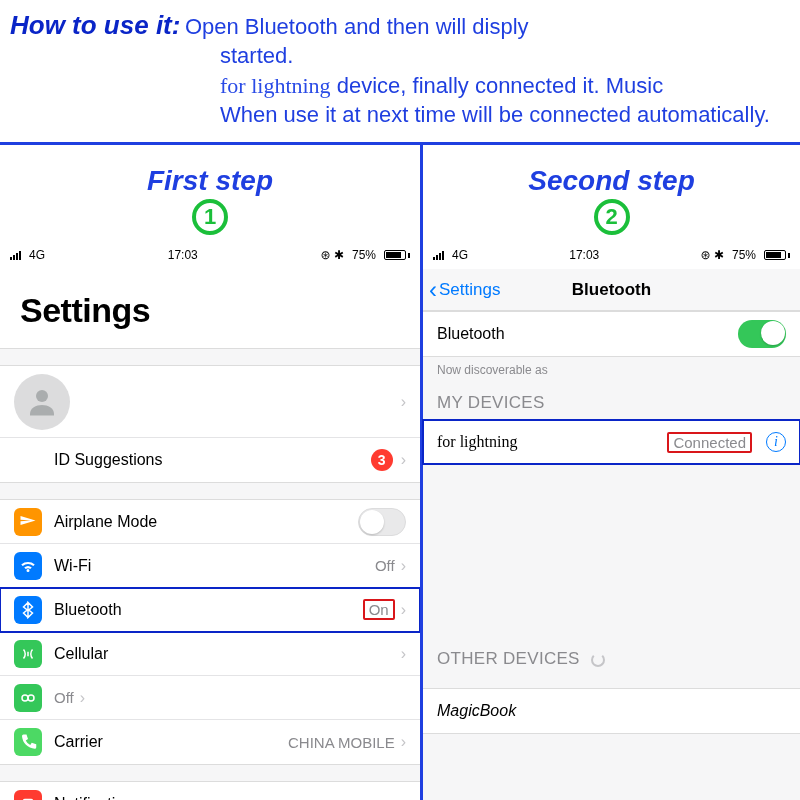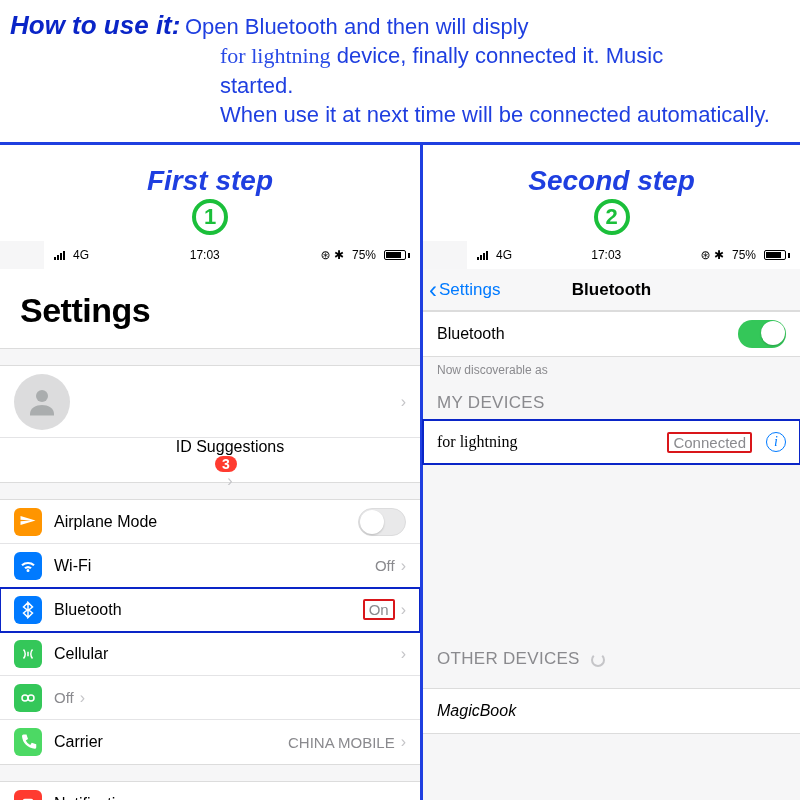--- a/index.html
+++ b/index.html
@@ -14,37 +14,37 @@
   .divider-h { height: 3px; background: #1f3fe0; width: 100%; }
   .cols { display: flex; height: 675px; }
   .col { position: relative; }
   .col1 { width: 420px; }
   .col2 { flex: 1; border-left: 3px solid #1f3fe0; }
 
   .step-label { text-align: center; color: #1f3fe0; font-weight: 800; font-size: 28px; font-style: italic; padding-top: 20px; }
   .step-badge { width: 36px; height: 36px; border: 4px solid #1bbf3a; border-radius: 50%; color: #1bbf3a; font-weight: 800; font-size: 22px; display: flex; align-items: center; justify-content: center; margin: 2px auto 6px auto; }
 
   .phone { background: #f6f6f7; width: 100%; }
-  .status-bar { display: flex; align-items: center; justify-content: space-between; height: 28px; padding: 0 10px; font-size: 12px; color: #000; background: #fff; margin-left: 44px; }
+  .status-bar { display: flex; align-items: center; justify-content: space-between; height: 28px; padding: 0 10px; font-size: 12px; color: #000; background: #fff; }
   .status-left, .status-right { display: flex; align-items: center; gap: 8px; }
   .sig-bars { display: flex; align-items: flex-end; gap: 1px; height: 10px; }
   .sig-bars span { width: 2px; background: #000; }
   .sig-bars span:nth-child(1){height:3px}.sig-bars span:nth-child(2){height:5px}.sig-bars span:nth-child(3){height:7px}.sig-bars span:nth-child(4){height:9px}
   .batt { display:flex; align-items:center; gap:2px; }
   .batt-body { width: 22px; height: 10px; border: 1px solid #000; border-radius: 2px; position: relative; }
   .batt-fill { position:absolute; left:1px; top:1px; bottom:1px; width: 75%; background:#000; }
   .batt-tip { width:2px; height:5px; background:#000; }
 
   .scr1-title-wrap { background:#fff; padding: 22px 20px 18px 20px; border-bottom:1px solid #dcdcdc; }
   .large-title { font-size: 34px; font-weight: 800; letter-spacing: -0.5px; }
 
   .group { background:#fff; border-top:1px solid #dcdcdc; border-bottom:1px solid #dcdcdc; margin-top: 16px; }
   .row { display:flex; align-items:center; height:44px; padding: 0 14px; border-bottom:1px solid #e4e4e6; position:relative; }
   .row:last-child { border-bottom:none; }
-  .row-indent { padding-left: 54px; flex-direction: column; }
+  .row-indent { padding-left: 54px; }
   .row .label { flex:1; font-size:16px; color:#000; }
   .row .value { font-size:15px; color:#8a8a8e; margin-right:6px; }
   .chev { color:#c5c5c8; font-size:16px; }
   .icon { width:28px; height:28px; border-radius:6px; margin-right:12px; display:flex; align-items:center; justify-content:center; }
   .icon svg { width:18px; height:18px; fill:#fff; }
   .ic-orange{background:#ff9500}.ic-blue{background:#007aff}.ic-green{background:#34c759}.ic-greenlt{background:#4cd964}.ic-red{background:#ff3b30}
   .avatar { width:56px; height:56px; border-radius:50%; background:#dcdcdd; display:flex; align-items:center; justify-content:center; margin-right:12px; }
   .avatar svg { width:36px; height:36px; fill:#aaadae; }
   .row-tall { height: 72px; }
 
@@ -70,24 +70,24 @@
 
 </style>
 </head>
 <body>
 
 <div class="header-block">
   <div>
     <span class="hdr-title">How to use it:</span>
     <span class="hdr-body">Open Bluetooth and then will disply</span>
   </div>
+  <div class="hdr-line hdr-body">started.</div>
   <div class="hdr-line">
     <span class="hdr-lightning">for lightning</span><span class="hdr-body"> device, finally connected it. Music</span>
   </div>
-  <div class="hdr-line hdr-body">started.</div>
   <div class="hdr-line hdr-body">When use it at next time will be connected automatically.</div>
 </div>
 
 <div class="divider-h"></div>
 
 <div class="cols">
 
   <div class="col col1">
     <div class="step-label">First step</div>
     <div class="step-badge">1</div>

